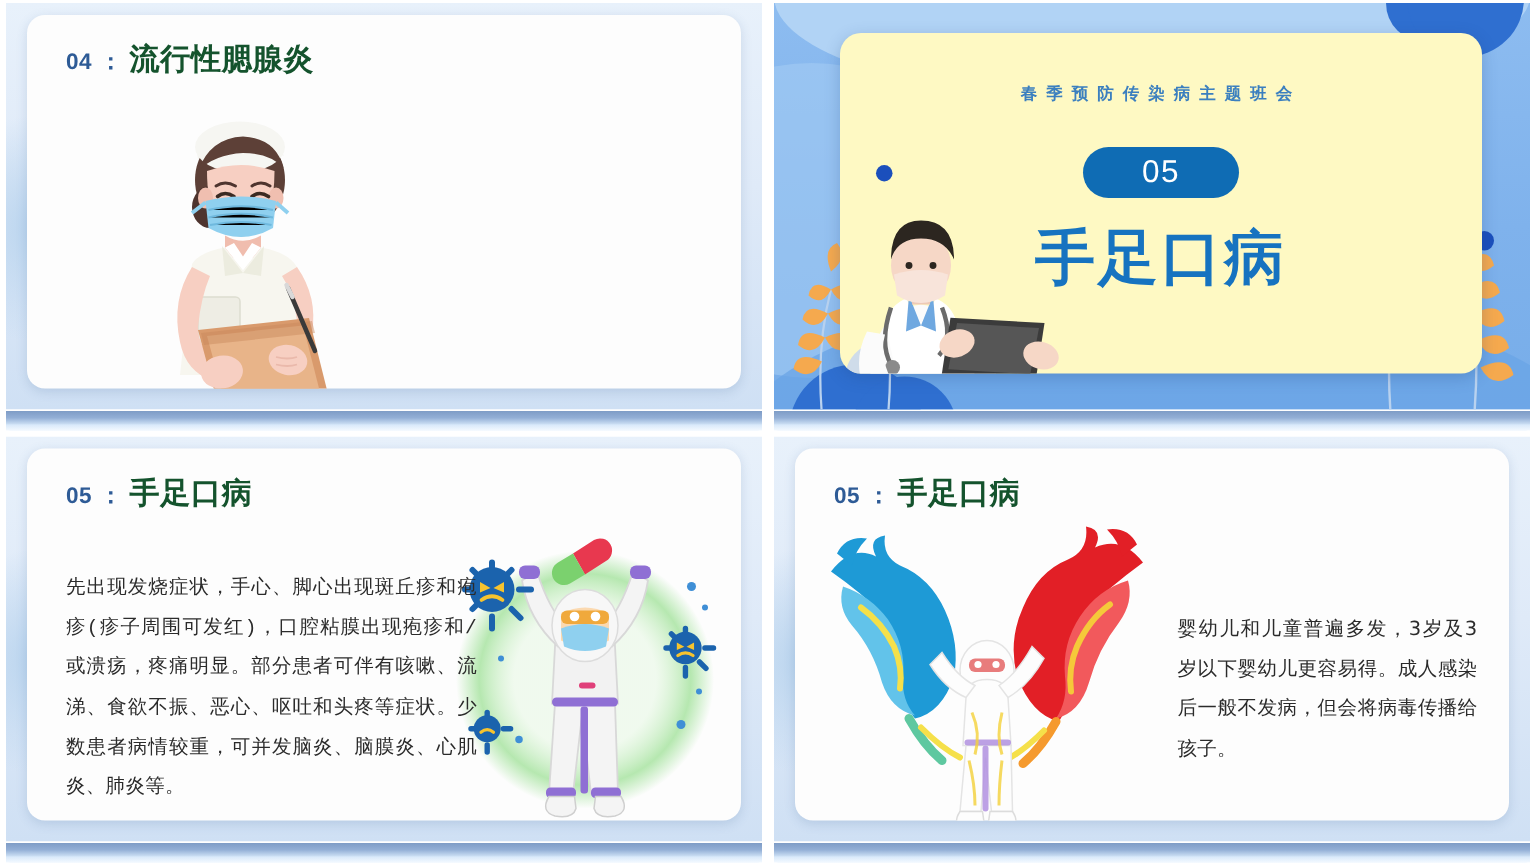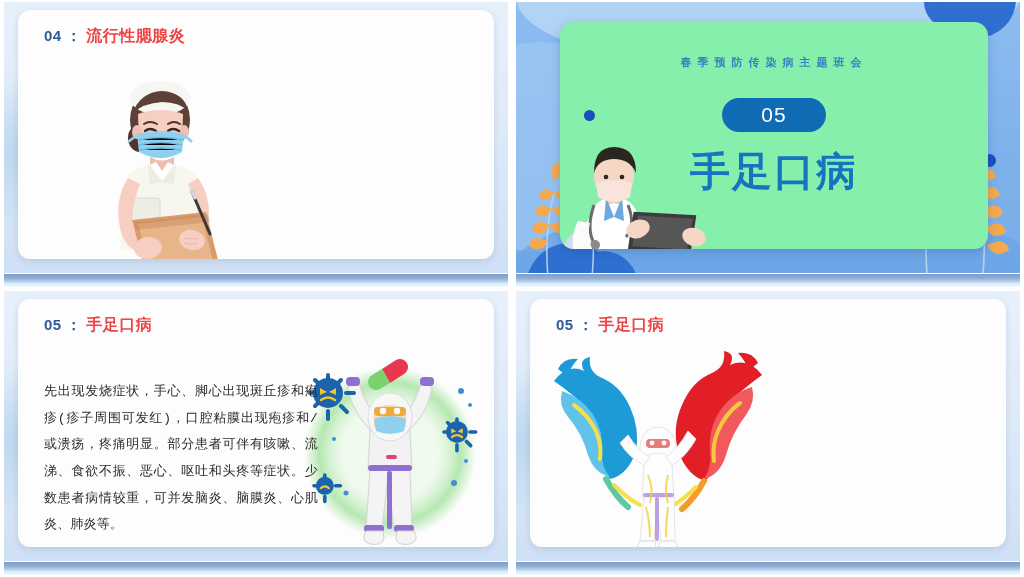--- a/index.html
+++ b/index.html
@@ -40,21 +40,21 @@
   }
   .base-strip::after{
     content:"";position:absolute;left:0;right:0;bottom:0;height:4px;
     background:linear-gradient(180deg,#d7e8fa 0%,#f3f9ff 100%);
   }
 
   
   .head{position:absolute;left:26px;top:16px;display:flex;align-items:baseline;gap:2px;}
   .head .num{font-size:15px;font-weight:bold;color:#2e5b96;letter-spacing:.3px;}
   .head .colon{font-size:15px;font-weight:bold;color:#2e5b96;padding:0 3px;}
-  .head .ttl{font-size:16px;font-weight:bold;color:#ef4444;letter-spacing:.5px;}
+  .head .ttl{font-size:20px;font-weight:bold;color:#14532d;letter-spacing:.5px;}
 
   
   .copy{
     position:absolute;color:#2b2b2b;font-size:13px;line-height:2.05;
     letter-spacing:.2px;text-align:justify;
     font-family:"DejaVu Sans","Liberation Sans",sans-serif;
   }
 
   
   .s1 .copy{left:232px;top:86px;width:232px;}
@@ -67,21 +67,21 @@
   .wave-left{position:absolute;left:-90px;top:40px;width:230px;height:210px;background:#a3cbf3;border-radius:50%;opacity:.6;}
   .wave-bot{position:absolute;left:-30px;bottom:-30px;width:115%;height:110px;background:#6aa4e6;border-radius:50% 50% 0 0/100% 100% 0 0;opacity:.75;}
   .cloud-tr{position:absolute;right:4px;top:-14px;width:78px;height:50px;background:#2f6fd0;border-radius:0 0 40px 40px;}
   .cloud-tr2{position:absolute;right:44px;top:-26px;width:52px;height:52px;background:#2f6fd0;border-radius:50%;}
   .cloud-bl{position:absolute;left:10px;bottom:-14px;width:90px;height:44px;background:#2f6fd0;border-radius:44px 44px 0 0;}
   .cloud-bm{position:absolute;left:52px;bottom:-18px;width:70px;height:40px;background:#2f6fd0;border-radius:38px 38px 0 0;}
   .dot-blue{position:absolute;width:13px;height:13px;border-radius:50%;background:#1b4fbc;}
 
   .title-card{
     position:absolute;left:44px;top:20px;right:32px;bottom:24px;
-    background:#86efac;border-radius:14px;box-shadow:0 3px 10px rgba(30,70,130,.25);
+    background:#fef9c3;border-radius:14px;box-shadow:0 3px 10px rgba(30,70,130,.25);
     overflow:hidden;
   }
   .kicker{
     position:absolute;left:0;right:0;top:33px;text-align:center;
     font-size:11px;font-weight:bold;color:#3b7fbf;letter-spacing:6px;
     font-family:"DejaVu Sans","Liberation Sans",sans-serif;
   }
   .badge{
     position:absolute;left:50%;transform:translateX(-50%);top:76px;
     width:104px;height:34px;border-radius:17px;background:#0f6cb4;
@@ -445,18 +445,19 @@
               <path d="M104 128 q6 14 2 28"></path>
                 <path d="M124 128 q-4 16 0 28"></path>
               <path d="M102 160 q4 16 4 30"></path>
                 <path d="M124 160 q-2 16 -2 30"></path>
             </g>
             <path d="M96 194 q-6 9 4 12 q11 2 12 -5 l-1 -7Z" fill="#fdfdfd" stroke="#dcdcdc"></path>
             <path d="M131 194 q6 9 -4 12 q-11 2 -12 -5 l1 -7Z" fill="#fdfdfd" stroke="#dcdcdc"></path>
           </g>
         </svg>
 
+        <div class="copy">婴幼儿和儿童普遍多发，3岁及3岁以下婴幼儿更容易得。成人感染后一般不发病，但会将病毒传播给孩子。</div>
       </div>
     </div>
     <div class="base-strip"></div>
   </div>
 
 </div>
 
 </body></html>

